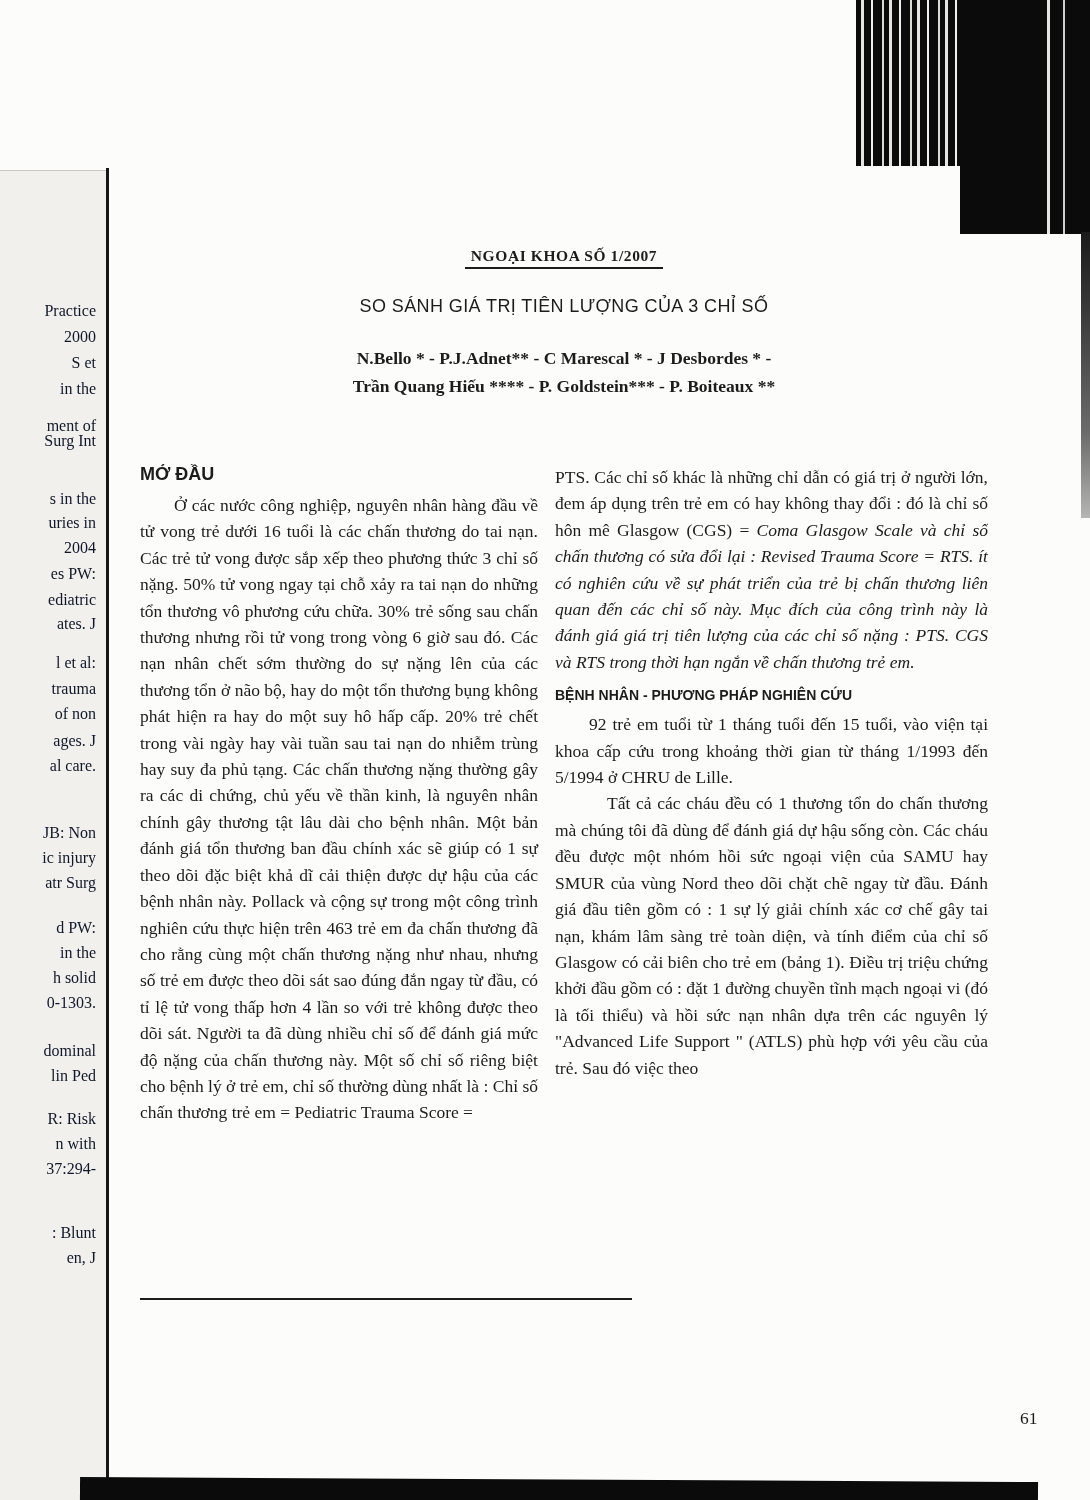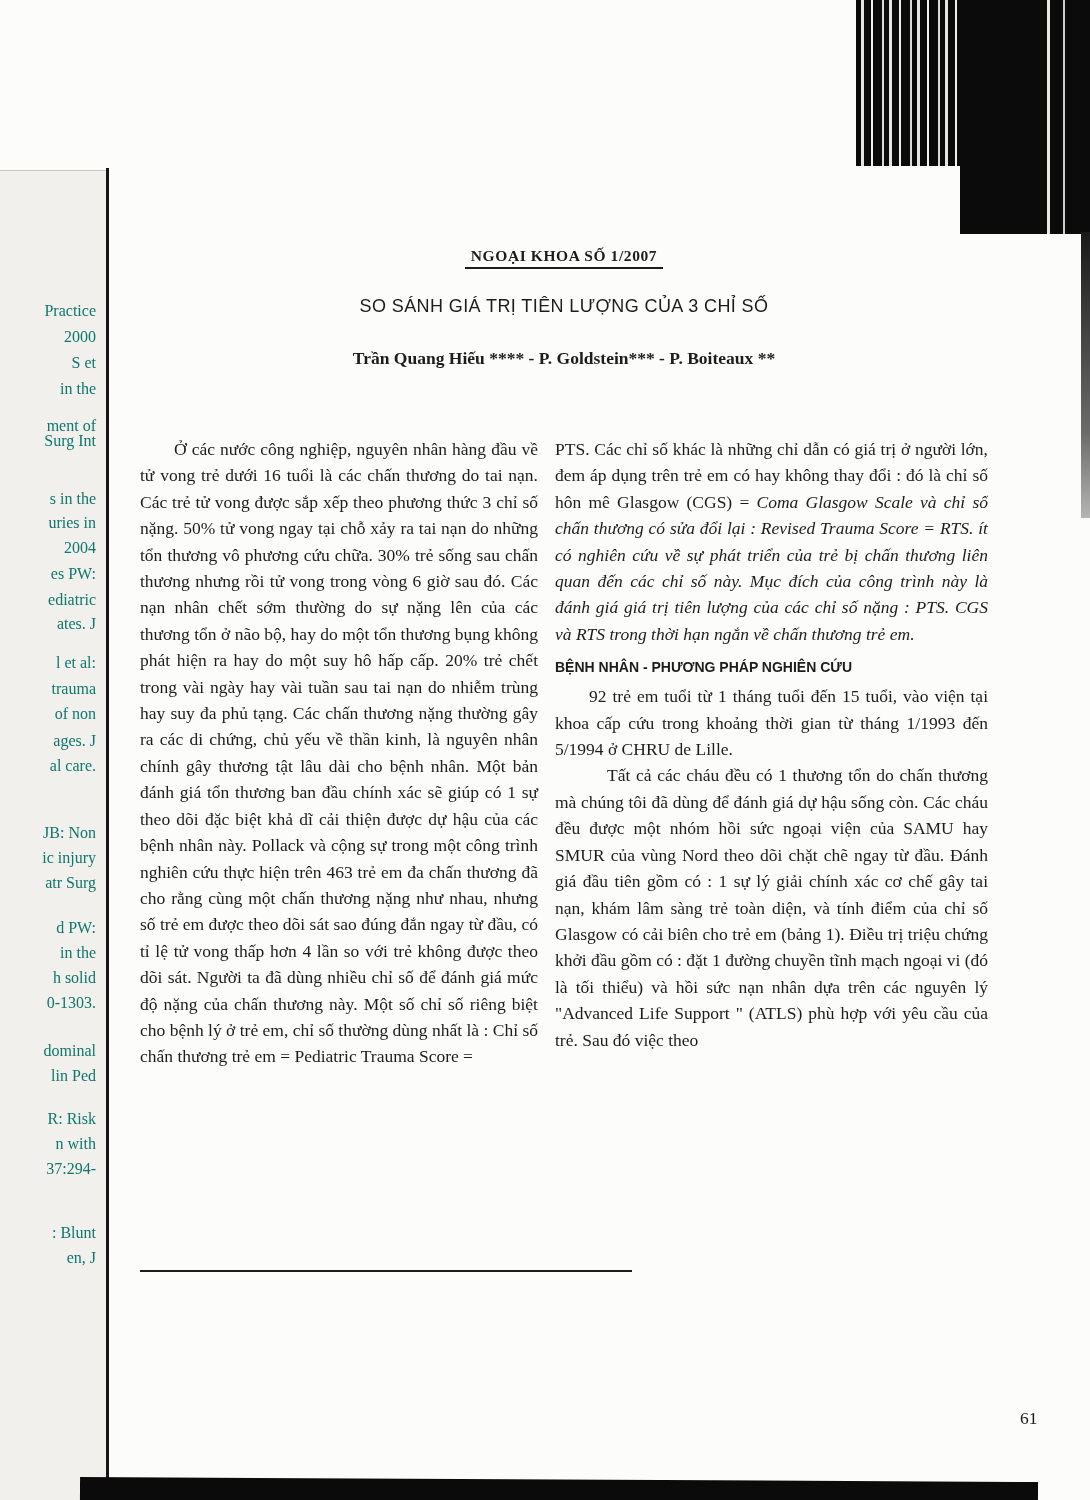--- a/index.html
+++ b/index.html
@@ -12,21 +12,21 @@
     overflow:hidden;
   }
 
   
   .adjacent-strip {
     position:absolute; left:0; top:170px; width:106px; height:1330px;
     background:#f1f0ec; border-top:1px solid #c9c7c2;
   }
   .frag {
     position:absolute; right:10px;
-    font-size:16px; line-height:20px; color:#0f766e; white-space:nowrap;
+    font-size:16px; line-height:20px; color:#0f172a; white-space:nowrap;
   }
   .fold-line {
     position:absolute; left:106px; top:168px; width:3px; height:1332px;
     background:#161616;
   }
   .binding-stripes {
     position:absolute; left:856px; top:0; width:110px; height:166px;
     background:repeating-linear-gradient(90deg,
       #0b0b0b 0px 5px, #e6e4e0 5px 8px,
       #0b0b0b 8px 15px, #f0efeb 15px 17px,
@@ -143,26 +143,28 @@
 
   <div class="journal-header">
     <span>NGOẠI KHOA SỐ 1/2007</span>
   </div>
 
   <div class="article-title">
     <div>SO SÁNH GIÁ TRỊ TIÊN LƯỢNG CỦA 3 CHỈ SỐ</div>
   </div>
 
   <div class="authors">
+    <div>N.Bello * - P.J.Adnet** - C Marescal * - J Desbordes * -</div>
     <div>Trần Quang Hiếu **** - P. Goldstein*** - P. Boiteaux **</div>
   </div>
 
   <div class="columns">
 
     <div class="col-left">
+      <div class="section-heading">MỞ ĐẦU</div>
       <p class="body-text indent">Ở các nước công nghiệp, nguyên nhân hàng đầu về tử vong trẻ dưới 16 tuổi là các chấn thương do tai nạn. Các trẻ tử vong được sắp xếp theo phương thức 3 chỉ số nặng. 50% tử vong ngay tại chỗ xảy ra tai nạn do những tổn thương vô phương cứu chữa. 30% trẻ sống sau chấn thương nhưng rồi tử vong trong vòng 6 giờ sau đó. Các nạn nhân chết sớm thường do sự nặng lên của các thương tổn ở não bộ, hay do một tổn thương bụng không phát hiện ra hay do một suy hô hấp cấp. 20% trẻ chết trong vài ngày hay vài tuần sau tai nạn do nhiễm trùng hay suy đa phủ tạng. Các chấn thương nặng thường gây ra các di chứng, chủ yếu về thần kinh, là nguyên nhân chính gây thương tật lâu dài cho bệnh nhân. Một bản đánh giá tổn thương ban đầu chính xác sẽ giúp có 1 sự theo dõi đặc biệt khả dĩ cải thiện được dự hậu của các bệnh nhân này. Pollack và cộng sự trong một công trình nghiên cứu thực hiện trên 463 trẻ em đa chấn thương đã cho rằng cùng một chấn thương nặng như nhau, nhưng số trẻ em được theo dõi sát sao đúng đắn ngay từ đầu, có tỉ lệ tử vong thấp hơn 4 lần so với trẻ không được theo dõi sát. Người ta đã dùng nhiều chỉ số để đánh giá mức độ nặng của chấn thương này. Một số chỉ số riêng biệt cho bệnh lý ở trẻ em, chỉ số thường dùng nhất là : Chỉ số chấn thương trẻ em = Pediatric Trauma Score =</p>
     </div>
 
     <div class="col-right">
       <p class="body-text"><span>PTS. Các chỉ số khác là những chỉ dẫn có giá trị ở người lớn, đem áp dụng trên trẻ em có hay không thay đổi : đó là chỉ số hôn mê Glasgow (CGS) = </span><span class="italic">Coma Glasgow Scale và chỉ số chấn thương có sửa đổi lại : Revised Trauma Score = RTS. ít có nghiên cứu về sự phát triển của trẻ bị chấn thương liên quan đến các chỉ số này. Mục đích của công trình này là đánh giá giá trị tiên lượng của các chỉ số nặng : PTS. CGS và RTS trong thời hạn ngắn về chấn thương trẻ em.</span></p>
       <div class="section-heading">BỆNH NHÂN - PHƯƠNG PHÁP NGHIÊN CỨU</div>
       <p class="body-text indent">92 trẻ em tuổi từ 1 tháng tuổi đến 15 tuổi, vào viện tại khoa cấp cứu trong khoảng thời gian từ tháng 1/1993 đến 5/1994 ở CHRU de Lille.</p>
       <p class="body-text indent-lg">Tất cả các cháu đều có 1 thương tổn do chấn thương mà chúng tôi đã dùng để đánh giá dự hậu sống còn. Các cháu đều được một nhóm hồi sức ngoại viện của SAMU hay SMUR của vùng Nord theo dõi chặt chẽ ngay từ đầu. Đánh giá đầu tiên gồm có : 1 sự lý giải chính xác cơ chế gây tai nạn, khám lâm sàng trẻ toàn diện, và tính điểm của chỉ số Glasgow có cải biên cho trẻ em (bảng 1). Điều trị triệu chứng khởi đầu gồm có : đặt 1 đường chuyền tĩnh mạch ngoại vi (đó là tối thiểu) và hồi sức nạn nhân dựa trên các nguyên lý "Advanced Life Support " (ATLS) phù hợp với yêu cầu của trẻ. Sau đó việc theo</p>
     </div>
 

